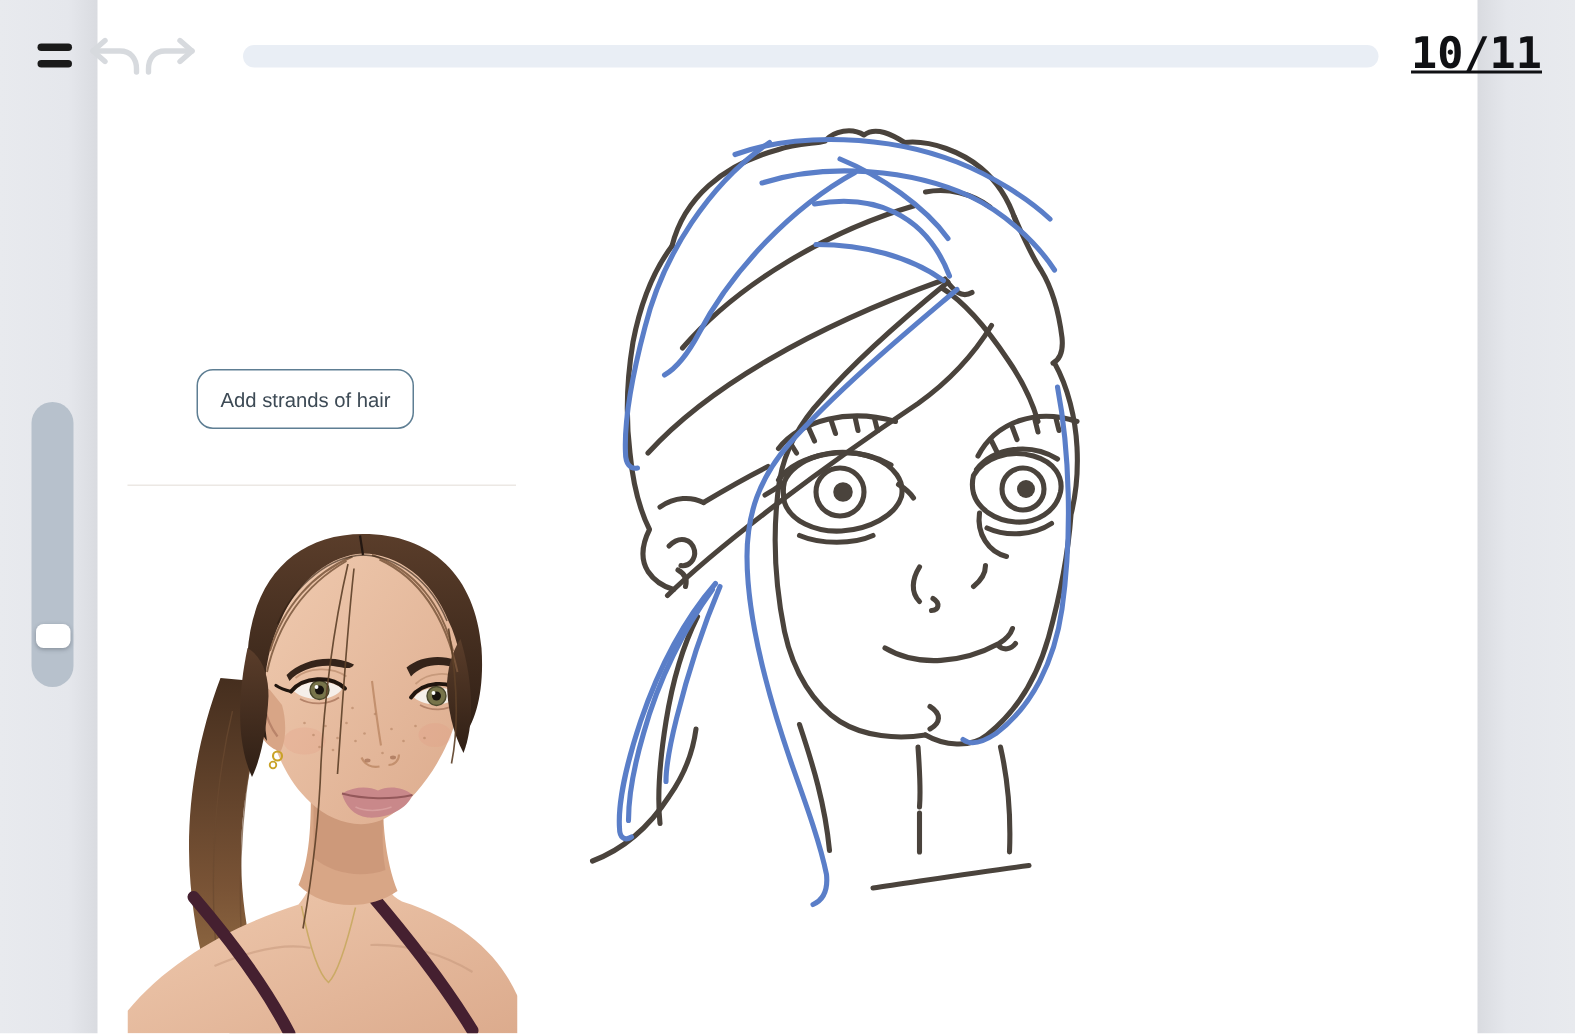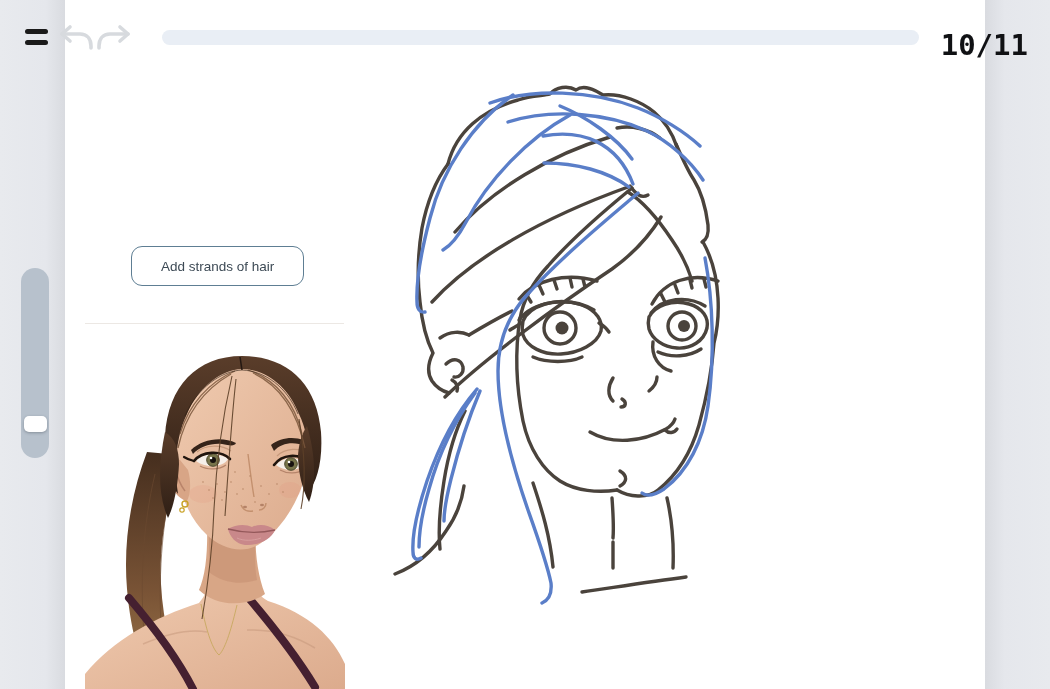--- a/index.html
+++ b/index.html
@@ -13,32 +13,32 @@
 
   
   .menu-btn{position:absolute;left:25px;top:29px;width:23px;height:17px;z-index:5;cursor:pointer;}
   .menu-btn .bar{position:absolute;left:0;width:23px;height:5px;border-radius:3px;background:var(--menu_icon_color,#1a1a1a);}
   .menu-btn .bar.b1{top:0;} .menu-btn .bar.b2{top:11px;}
   .hist-btn{position:absolute;top:20px;width:38px;height:34px;z-index:5;cursor:pointer;}
   .hist-btn.undo{left:56px;} .hist-btn.redo{left:96px;}
   .hist-btn svg{width:100%;height:100%;}
   .hist-btn path{fill:none;stroke:var(--disabled_icon,#d7dade);stroke-width:3.6;stroke-linecap:round;stroke-linejoin:round;}
   .progress-track{position:absolute;left:162px;top:30px;width:757px;height:15px;border-radius:8px;background:var(--progress_track,#e9eef5);z-index:4;}
-  .step-counter{position:absolute;right:22px;top:28px;z-index:6;
+  .step-counter{position:absolute;right:22px;top:18px;z-index:6;
     font-family:"DejaVu Sans Mono","Liberation Mono",monospace;font-weight:700;
-    font-size:29px;letter-spacing:0;color:var(--step_counter_text,#101114);}
+    font-size:29px;letter-spacing:0;color:var(--step_counter_text,#101114);text-decoration:underline;}
 
   
   .vslider{position:absolute;left:21px;top:268px;width:28px;height:190px;border-radius:14px;
     background:var(--slider_track,#b7c1cc);z-index:5;cursor:pointer;}
   .vslider .thumb{position:absolute;left:2.5px;top:148px;width:23px;height:16px;border-radius:5px;
     background:#ffffff;box-shadow:0 1px 3px rgba(40,50,60,.35);}
 
   
-  .instruction{position:absolute;left:131px;top:246px;height:38px;padding:0 29px;z-index:4;
+  .instruction{position:absolute;left:131px;top:246px;height:38px;padding:0 15px;z-index:4;
     display:flex;align-items:center;justify-content:center;background:#fff;
     border:1.5px solid var(--button_border,#5e7e93);border-radius:11px;cursor:pointer;
     font-size:13.5px;color:var(--button_text,#3d4a55);white-space:nowrap;}
 
   .divider{position:absolute;left:85px;top:323px;width:259px;height:1px;background:#ece8e4;z-index:2;}
 
   .photo-wrap{position:absolute;left:85px;top:324px;width:260px;height:365px;z-index:2;background:#fff;}
   .photo-wrap svg{display:block;}
 
   .sketch-wrap{position:absolute;left:370px;top:80px;width:420px;height:560px;z-index:3;}

